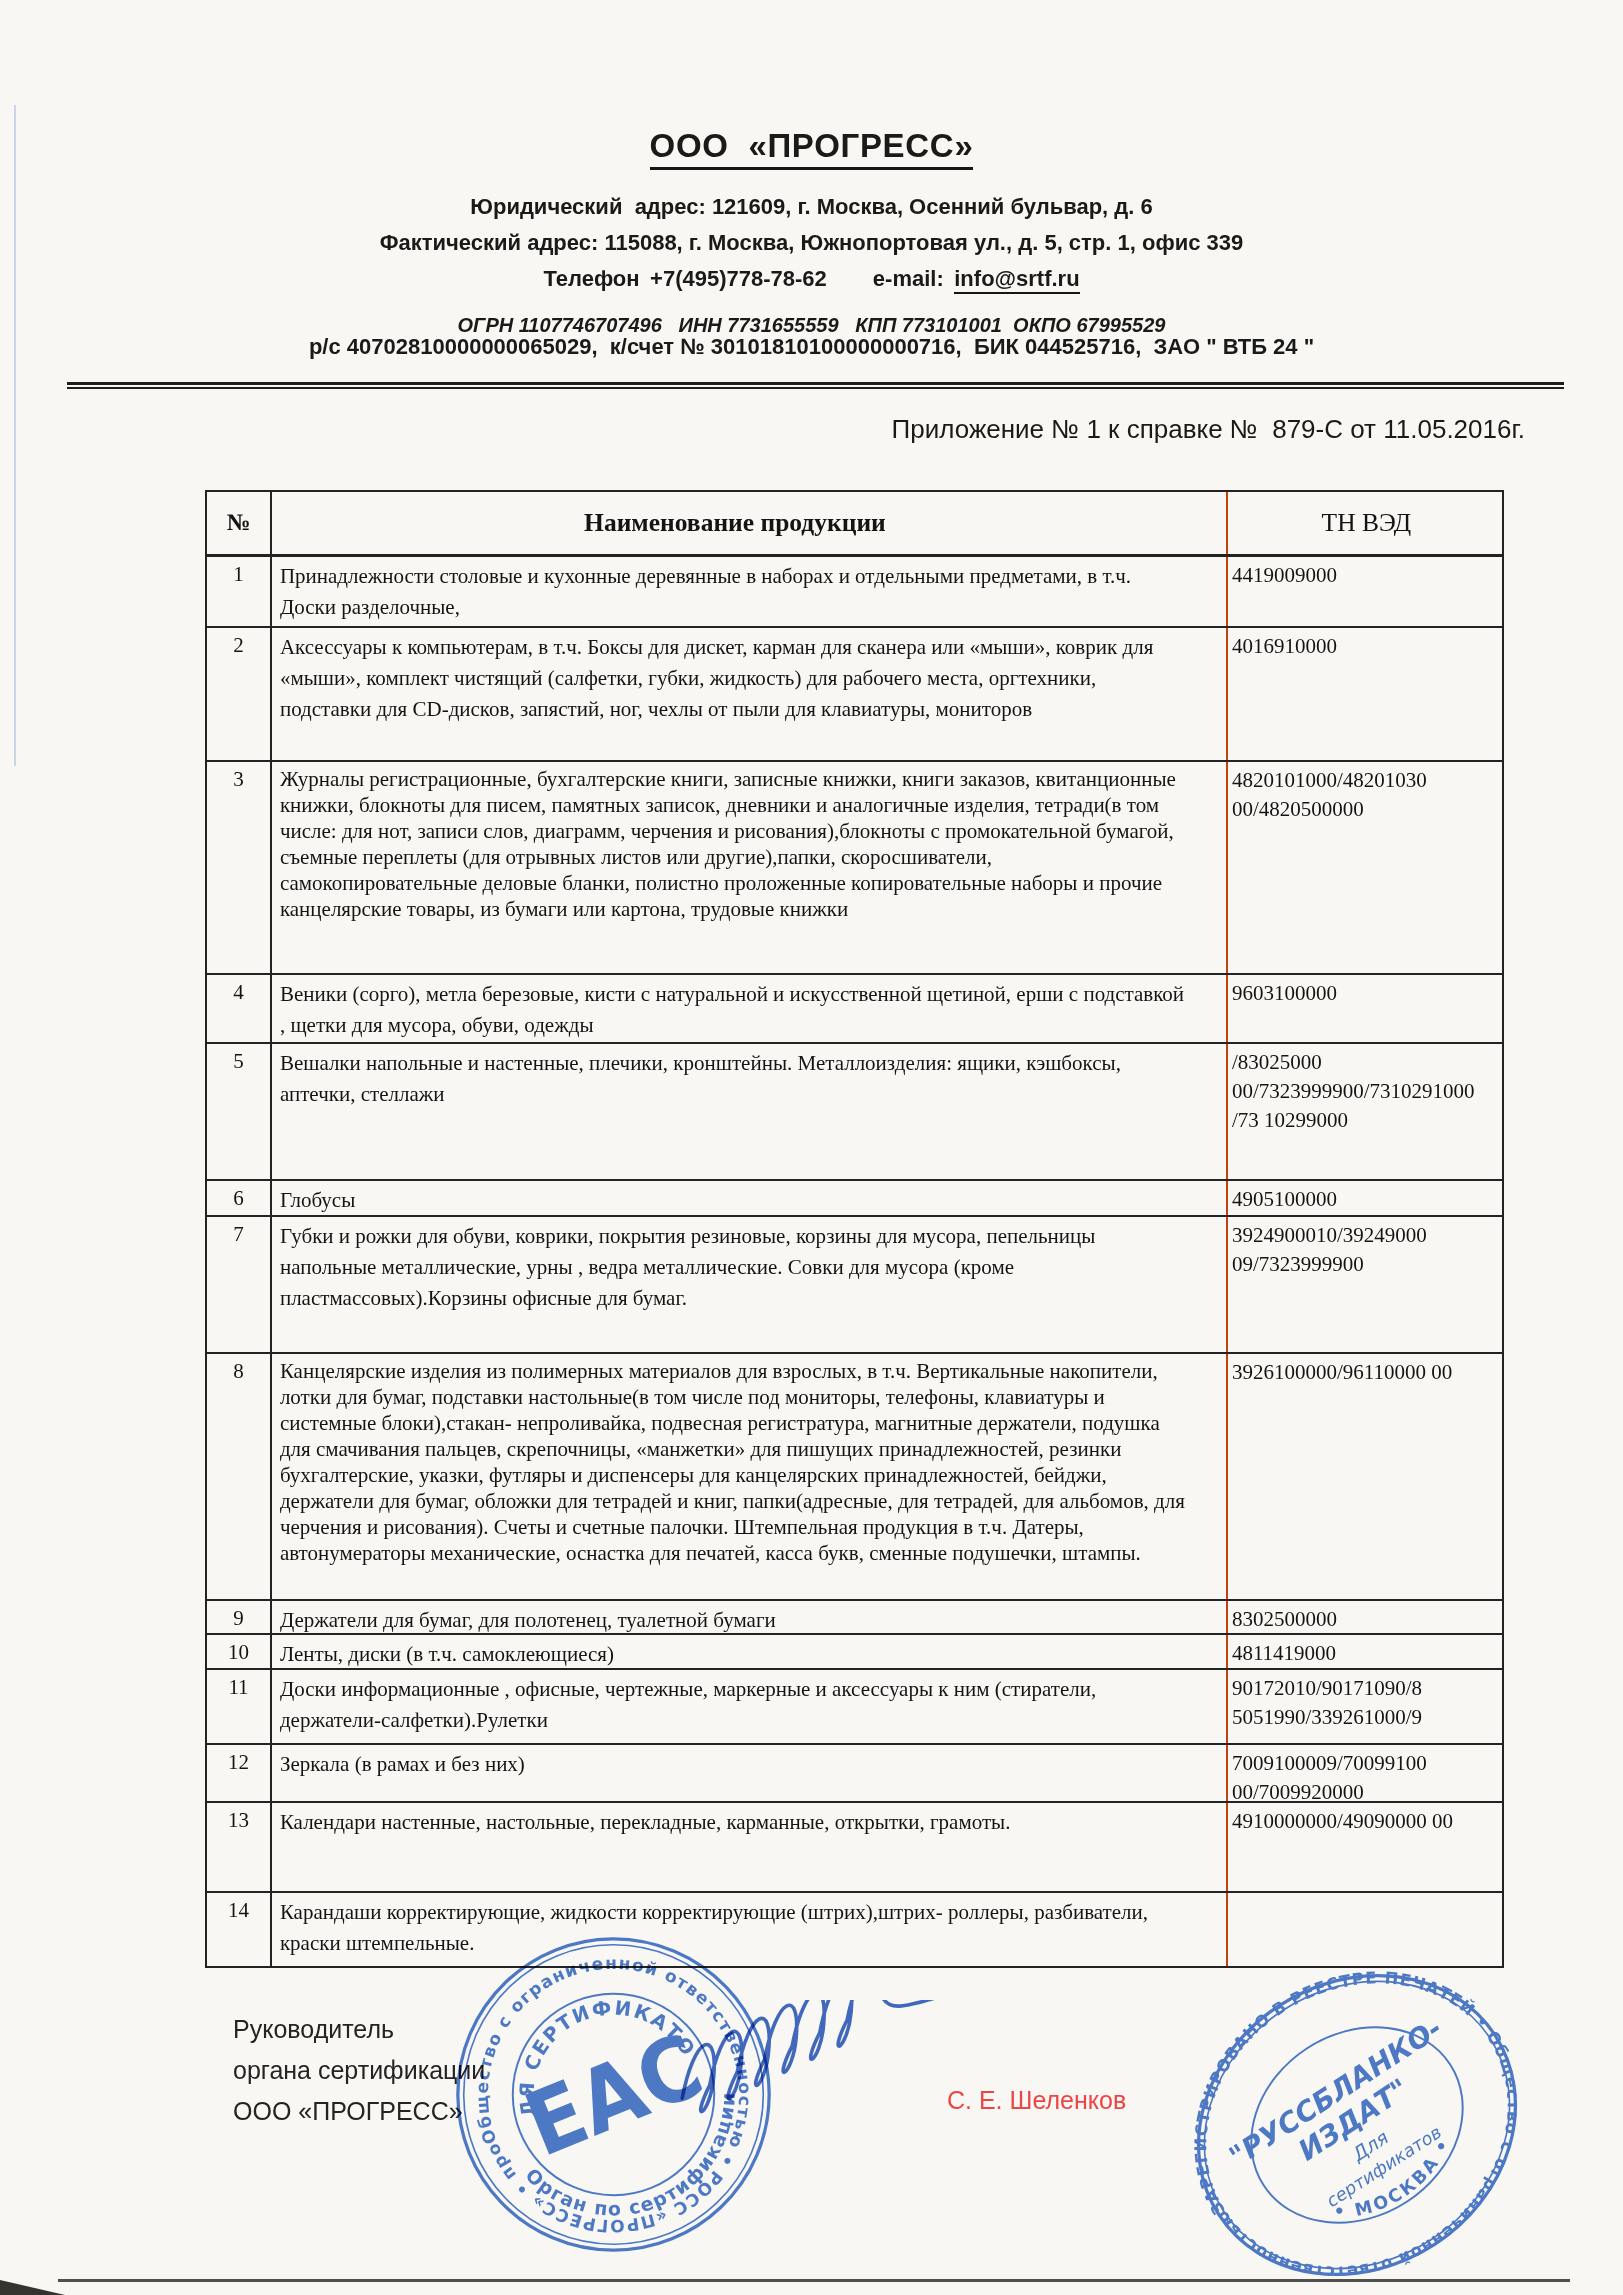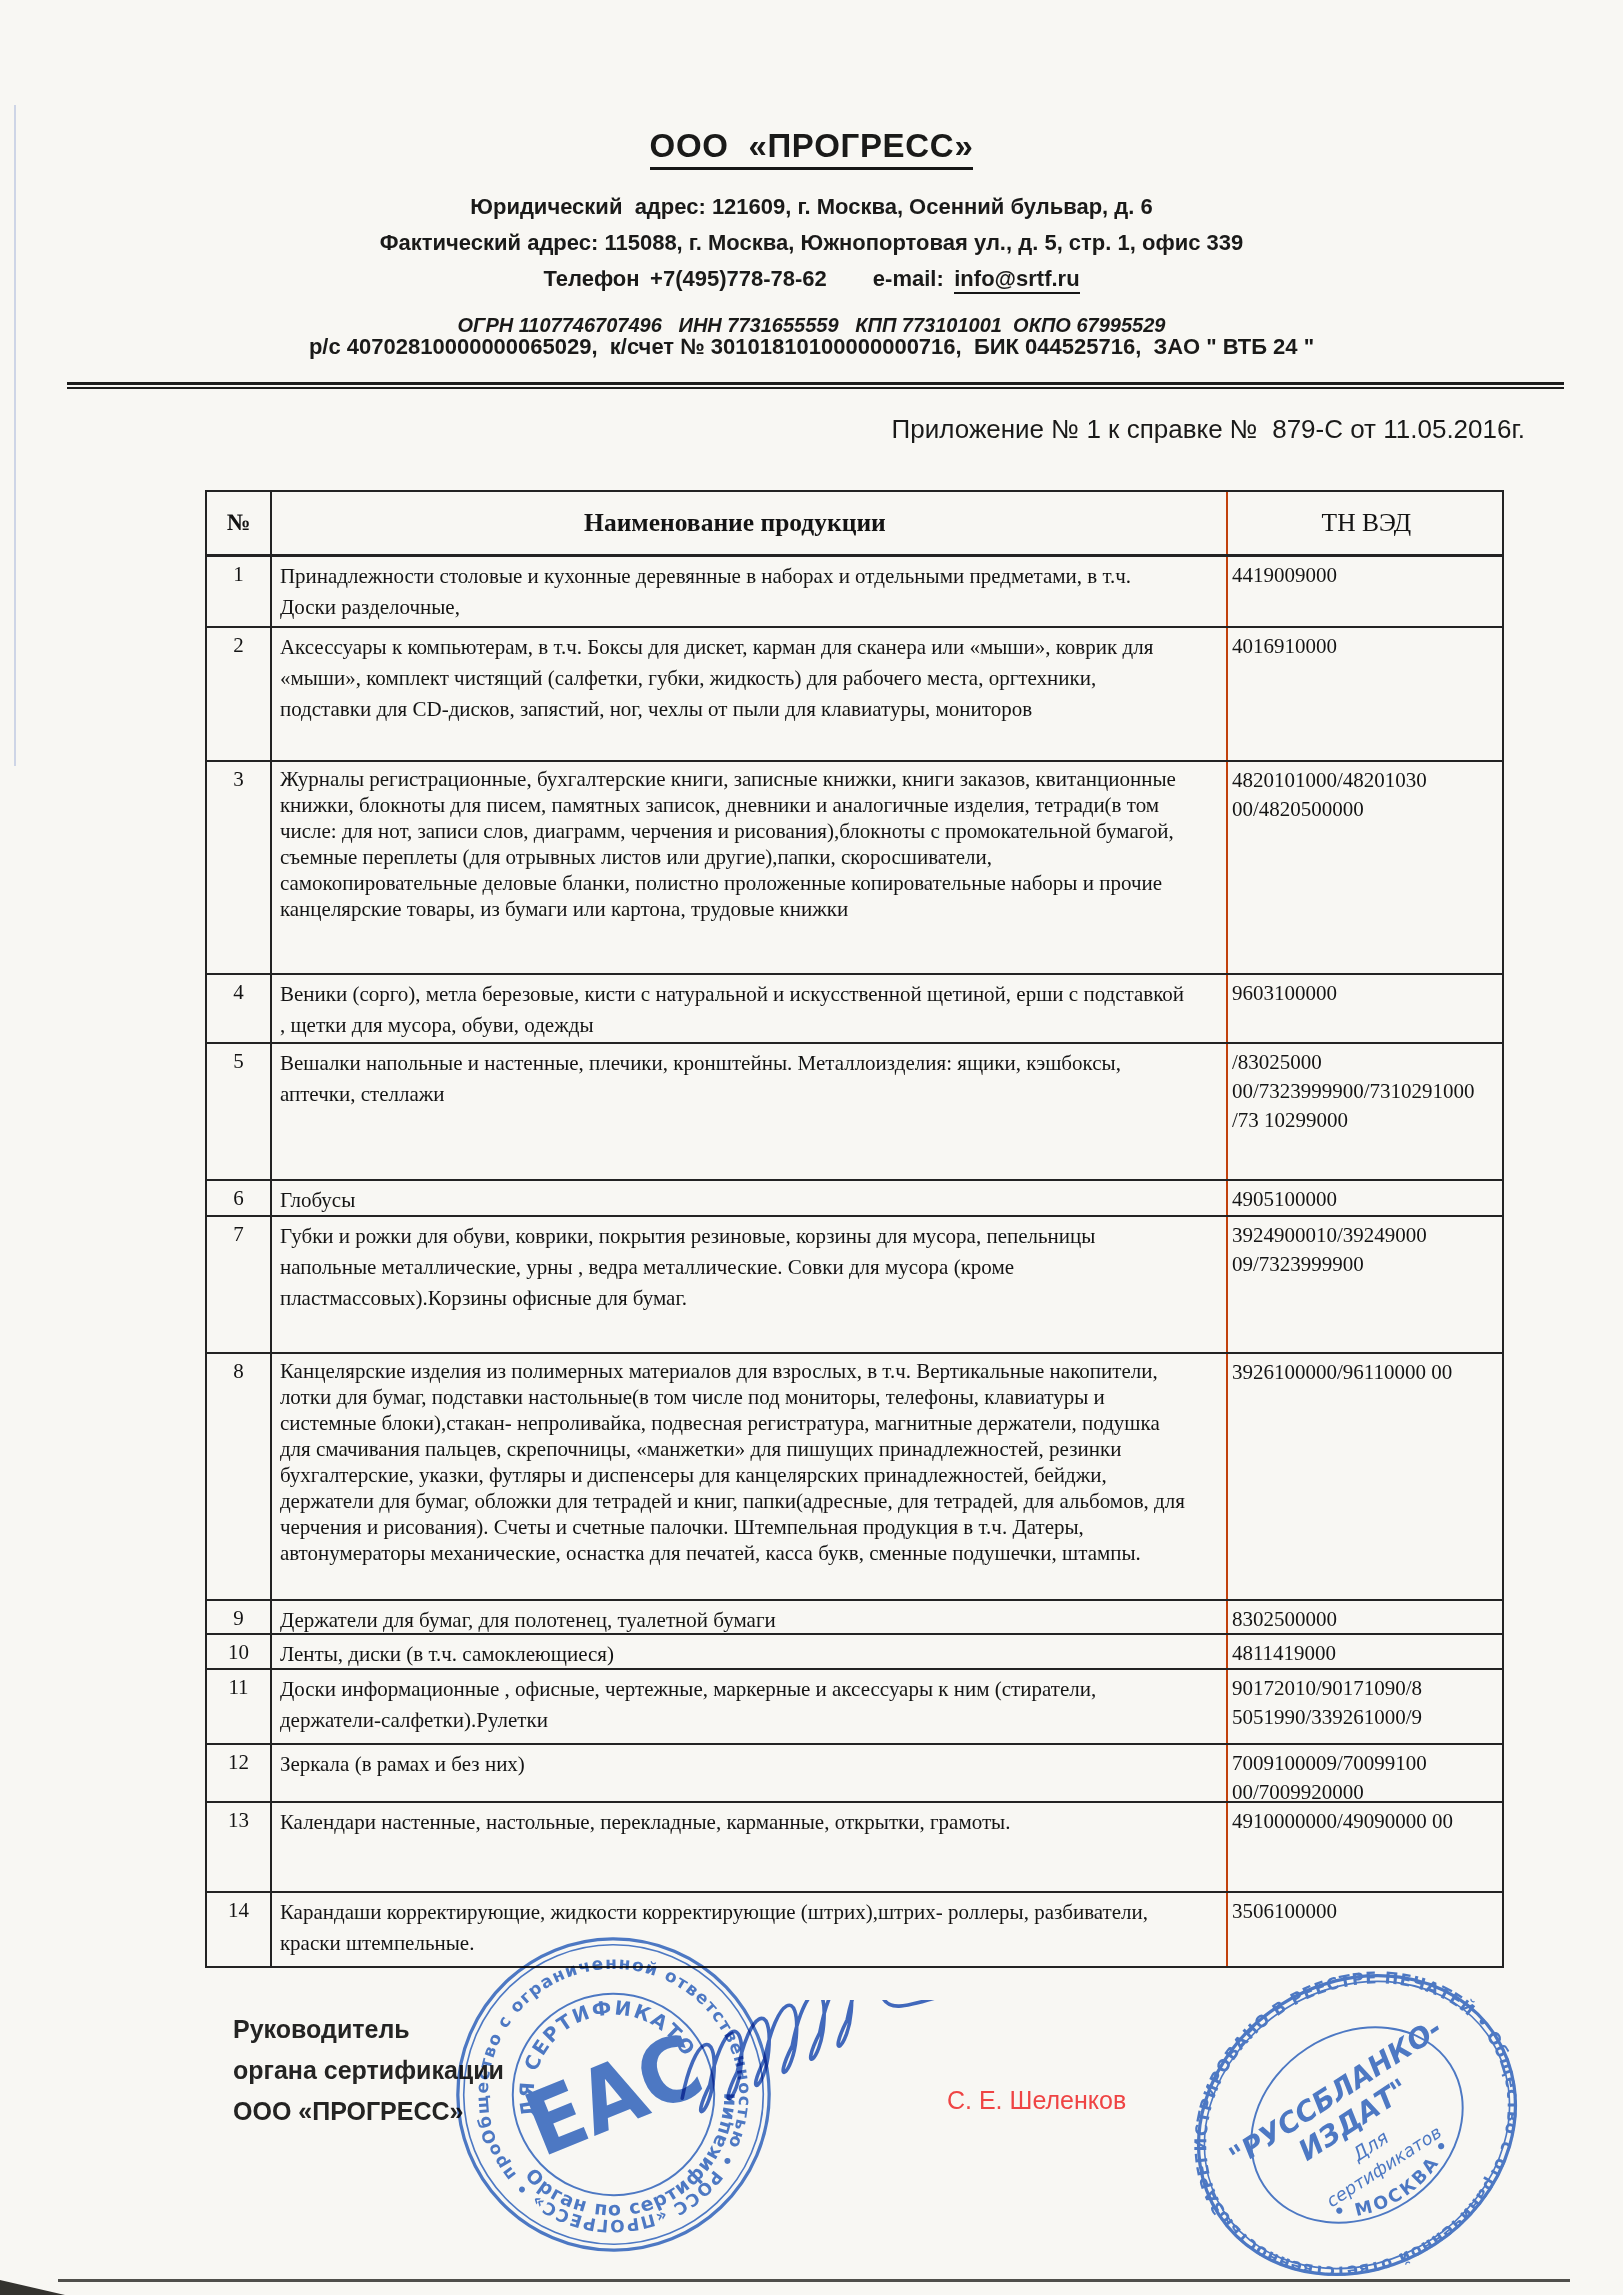--- a/index.html
+++ b/index.html
@@ -39,21 +39,21 @@
   .thead .c-num{font-weight:bold;font-size:23.6px;padding-top:17px;}
   .thead .c-name{font-weight:bold;text-align:center;font-size:25.5px;padding-top:15.7px;line-height:normal;}
   .thead .c-code{font-weight:normal;text-align:center;font-size:25.5px;padding-top:15.7px;white-space:normal;}
   .dense .c-name{line-height:26px;}
   .rh1{height:71px}.rh2{height:134px}.rh3{height:213px}.rh4{height:69px}
   .rh5{height:137px}.rh6{height:36px}.rh7{height:137px}.rh8{height:247px}
   .rh9{height:34px}.rh10{height:35px}.rh11{height:75px}.rh12{height:58px}
   .rh13{height:90px}.rh14{height:73px}
 
   
-  .sigline{left:233px;font-size:25px;color:#242423;font-weight:bold;}
+  .sigline{left:233px;font-size:25px;color:#242423;}
   .sl1{top:2015px}.sl2{top:2056px}.sl3{top:2097px}
   .signer{left:947px;top:2086px;font-size:25px;color:#ef4444;}
   .stamp{mix-blend-mode:multiply;opacity:0.9;}
 
   
   .scanline{left:14.4px;top:105px;width:1.3px;height:661px;background:rgba(130,150,205,0.35);}
   .bline{top:2279px;left:58px;width:1512px;height:2.6px;background:#504f4b;}
   .bwedge{top:2280px;left:0;width:0;height:0;border-bottom:15.7px solid #34332f;border-right:65px solid transparent;}
 </style>
 </head>
@@ -143,21 +143,20 @@
 00/7009920000</div>
   </div>
   <div class="trow rh13">
     <div class="c-num">13</div>
     <div class="c-name">Календари настенные, настольные, перекладные, карманные, открытки, грамоты.</div>
     <div class="c-code">4910000000/49090000 00</div>
   </div>
   <div class="trow rh14">
     <div class="c-num">14</div>
     <div class="c-name">Карандаши корректирующие, жидкости корректирующие (штрих),штрих- роллеры, разбиватели, краски штемпельные.</div>
-    <div class="c-code">3506100000</div>
   </div>
 </div>
 
 <div class="abs sigline sl1">Руководитель</div>
 <div class="abs sigline sl2">органа сертификации</div>
 <div class="abs sigline sl3">ООО «ПРОГРЕСС»</div>
 <div class="abs signer">С. Е. Шеленков</div>
 
 <svg class="abs stamp" style="left:450px;top:1931px;" width="327" height="327" viewBox="0 0 500 500">
   <defs>

